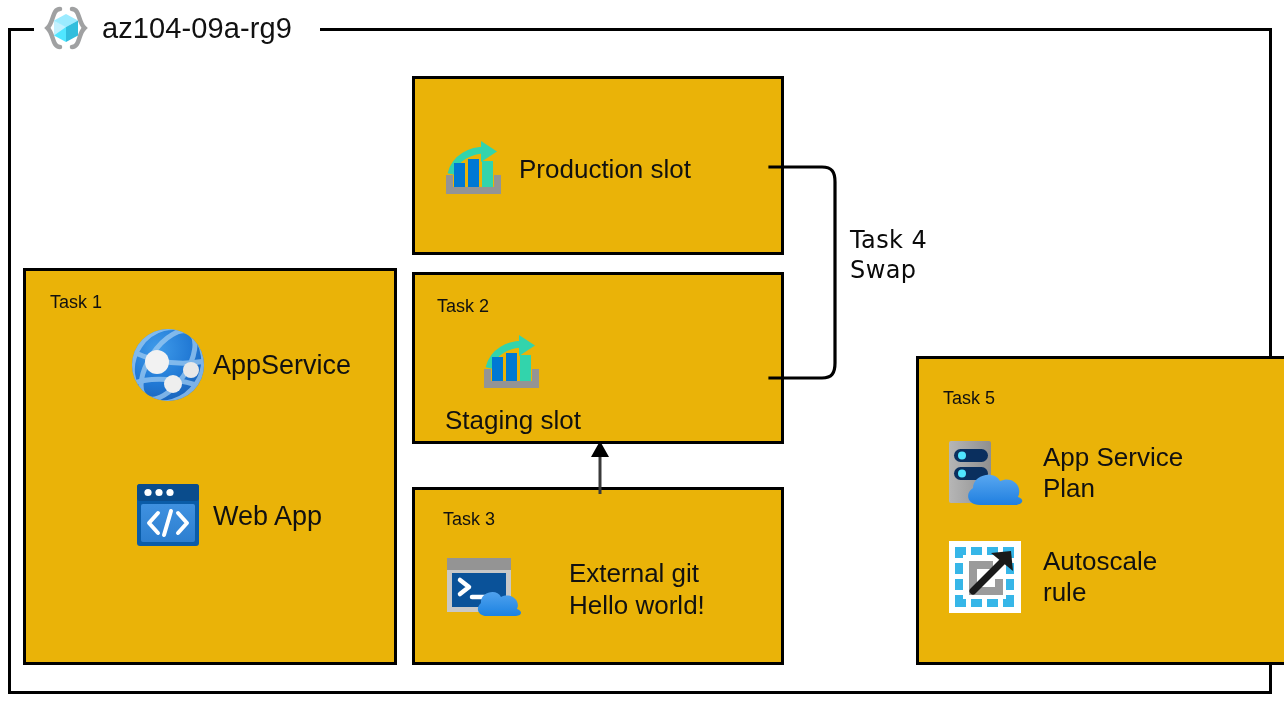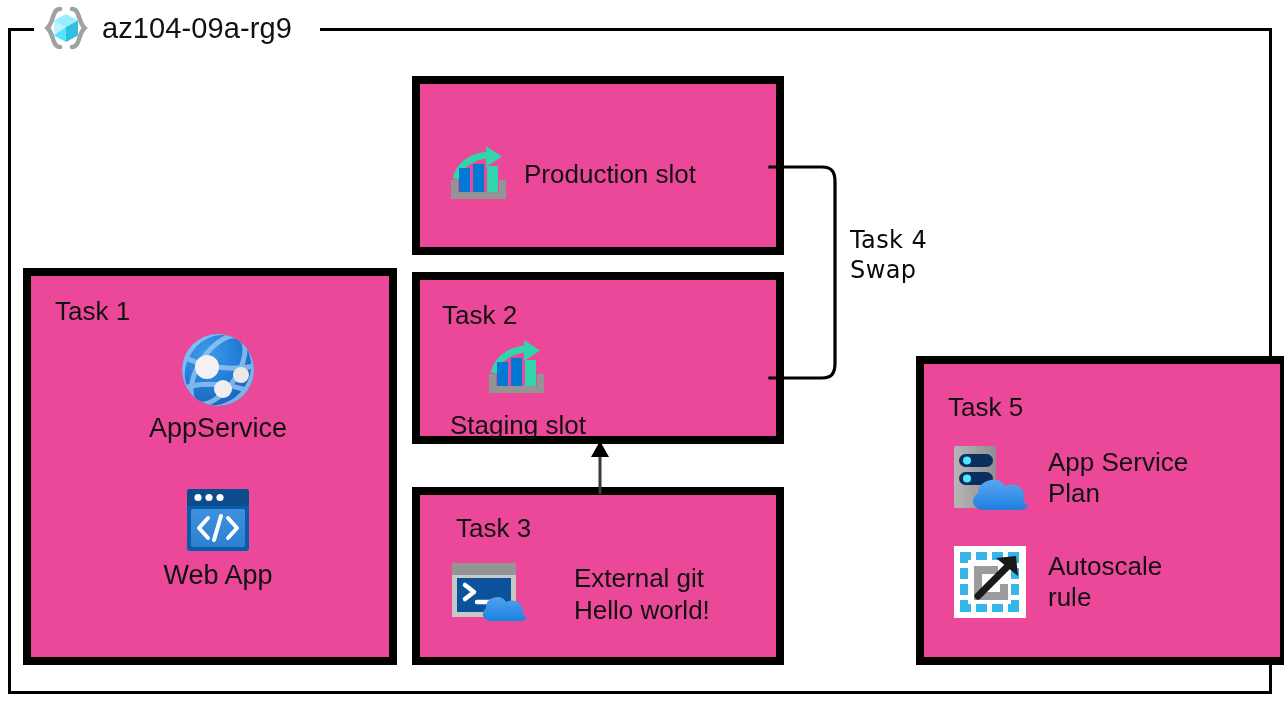--- a/index.html
+++ b/index.html
@@ -53,28 +53,28 @@
     font-size: 29px;
     color: #111111;
     letter-spacing: 0.1px;
     white-space: nowrap;
     line-height: 1;
   }
 
   
   .box {
     position: absolute;
-    background: #ec4899;
-    border: 8px solid #000000;
+    background: #eab308;
+    border: 3px solid #000000;
     box-sizing: border-box;
     text-decoration: underline;
   }
   .box-title {
     position: absolute;
-    font-size: 26px;
+    font-size: 18px;
     color: #111111;
     line-height: 1;
     white-space: nowrap;
   }
 
   
   .item-row {
     position: absolute;
     display: flex;
     align-items: center;
@@ -82,21 +82,21 @@
   }
   .item-label {
     font-size: 26px;
     color: #111111;
     line-height: 1.18;
     white-space: pre-line;
   }
   .item-stack {
     position: absolute;
     display: flex;
-    flex-direction: column;
+    flex-direction: row;
     align-items: center;
     gap: 6px;
   }
   .stack-label {
     font-size: 27px;
     color: #111111;
     line-height: 1;
     white-space: nowrap;
   }
 
@@ -250,21 +250,21 @@
           <rect x="1" y="34" width="7" height="14" fill="#949494"></rect>
           <rect x="49" y="34" width="7" height="14" fill="#949494"></rect>
           <rect x="1" y="46" width="55" height="7" fill="#949494"></rect>
         </svg>
       </span>
       <span class="item-label">Staging slot</span>
     </div>
   </div>
 
   <div class="box" style="left:412px; top:487px; width:372px; height:178px;">
-    <div class="box-title" style="left:36px; top:20px;">Task 3</div>
+    <div class="box-title" style="left:28px; top:20px;">Task 3</div>
 
     <div class="item-row" style="left:30px; top:66px; gap:36px;">
       <span>
         <svg width="88" height="66" viewBox="0 0 88 66">
           <defs>
             <linearGradient id="shellCloud" x1="0" y1="0" x2="0" y2="1">
               <stop offset="0%" stop-color="#50a2ee"></stop>
               <stop offset="100%" stop-color="#1b82e2"></stop>
             </linearGradient>
           </defs>

